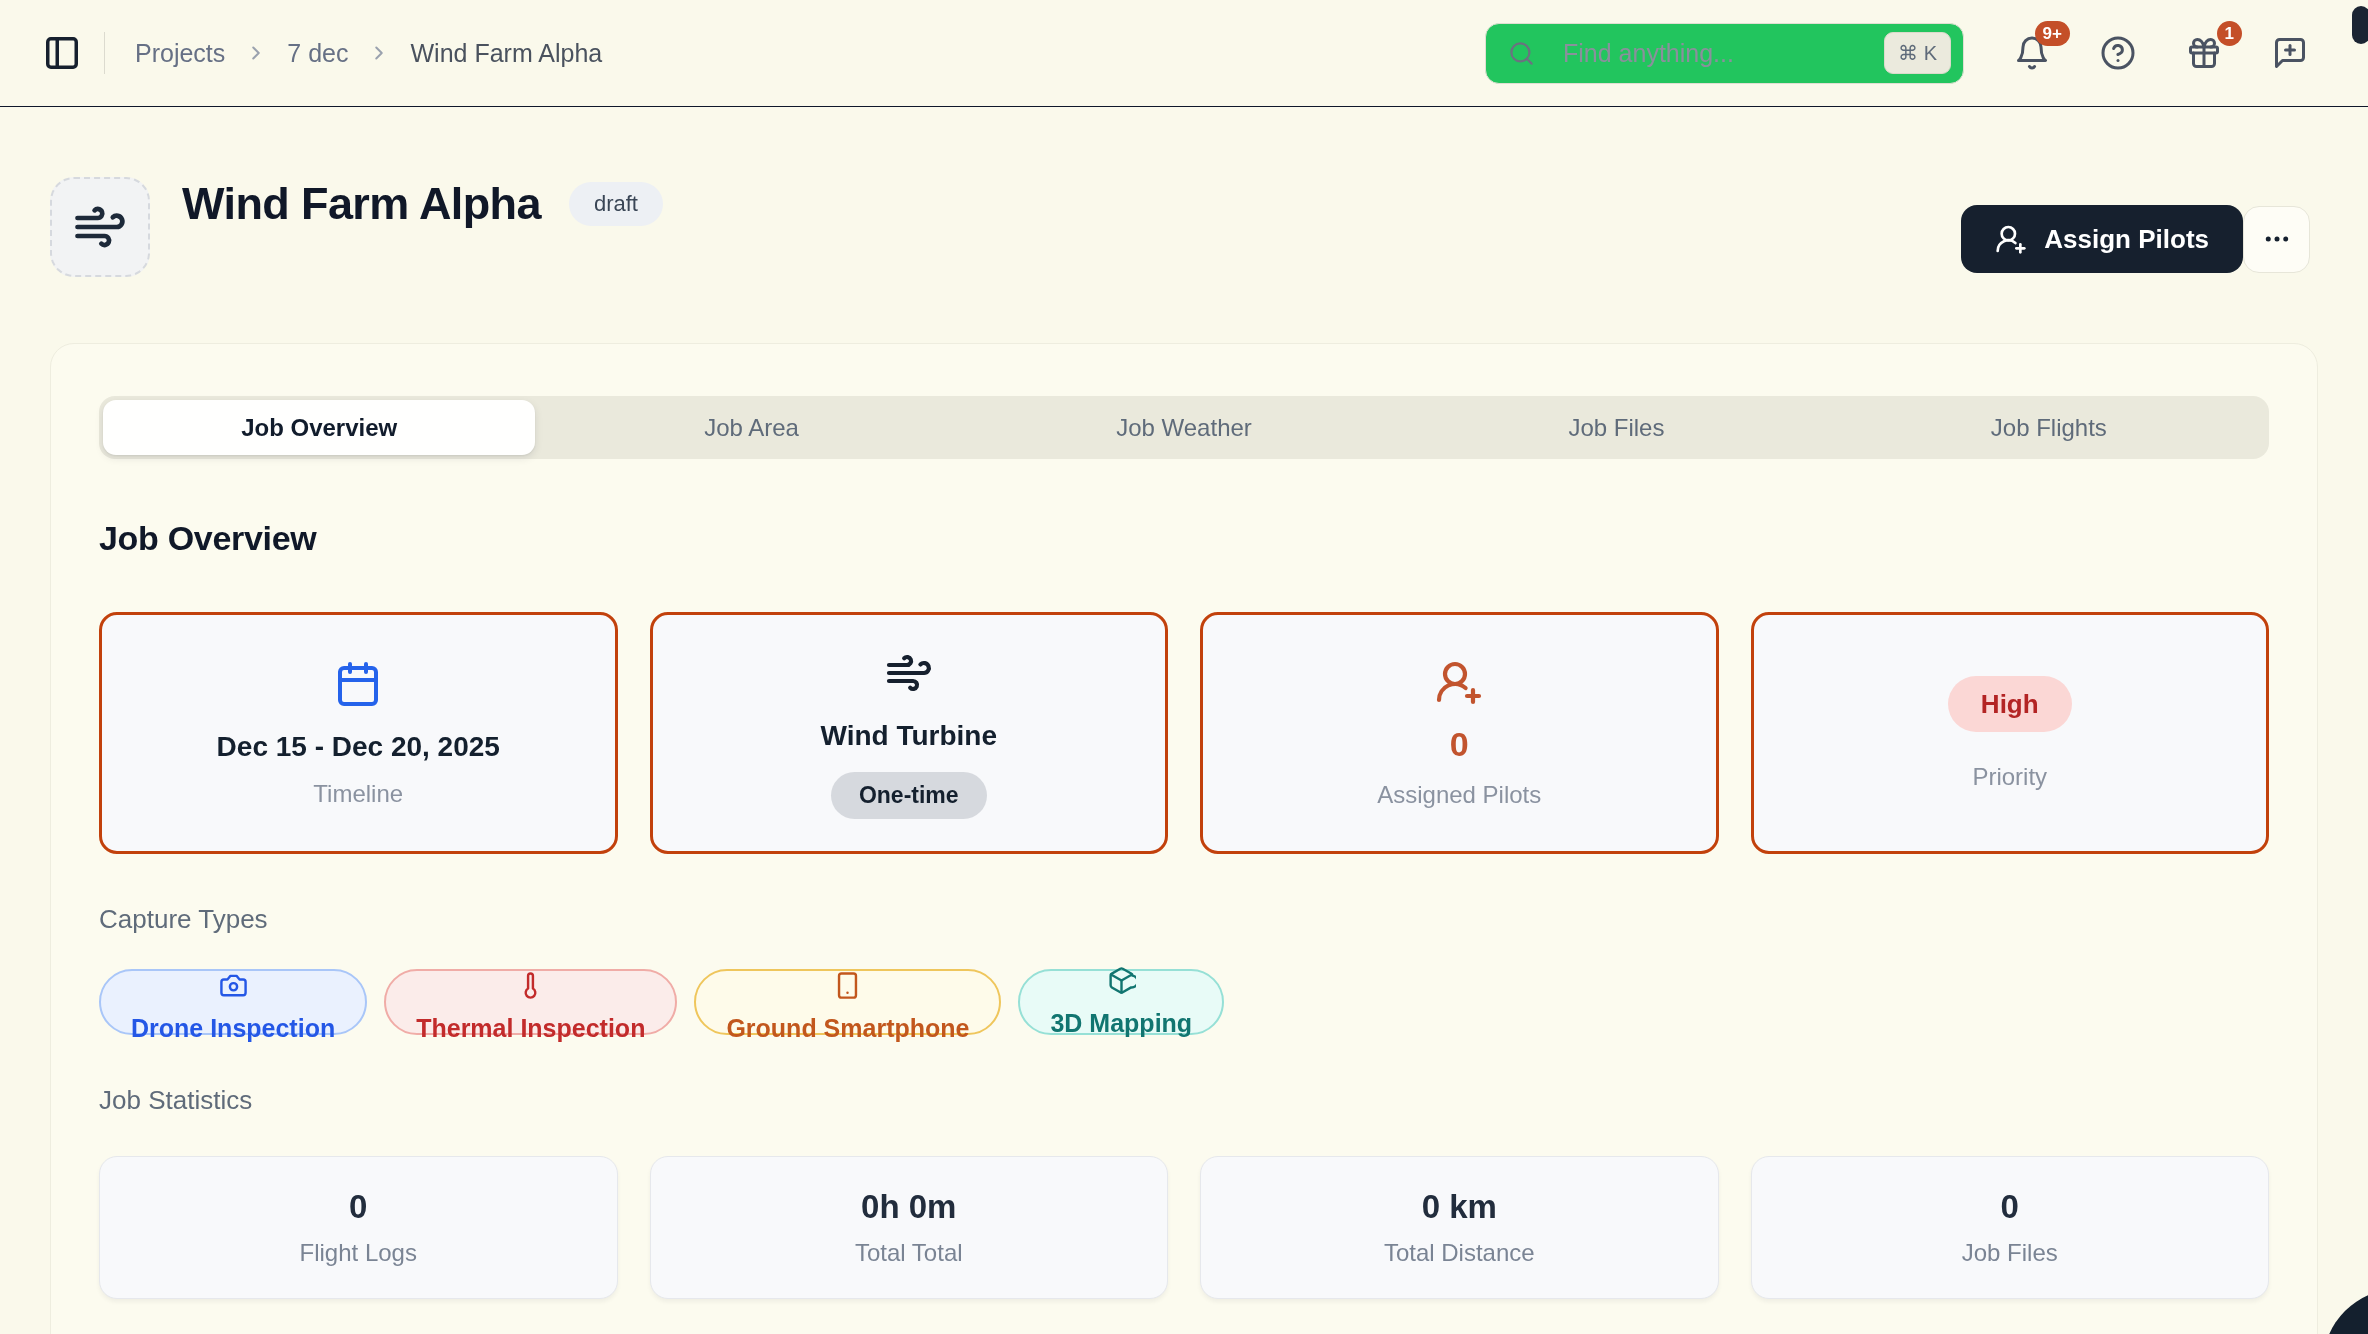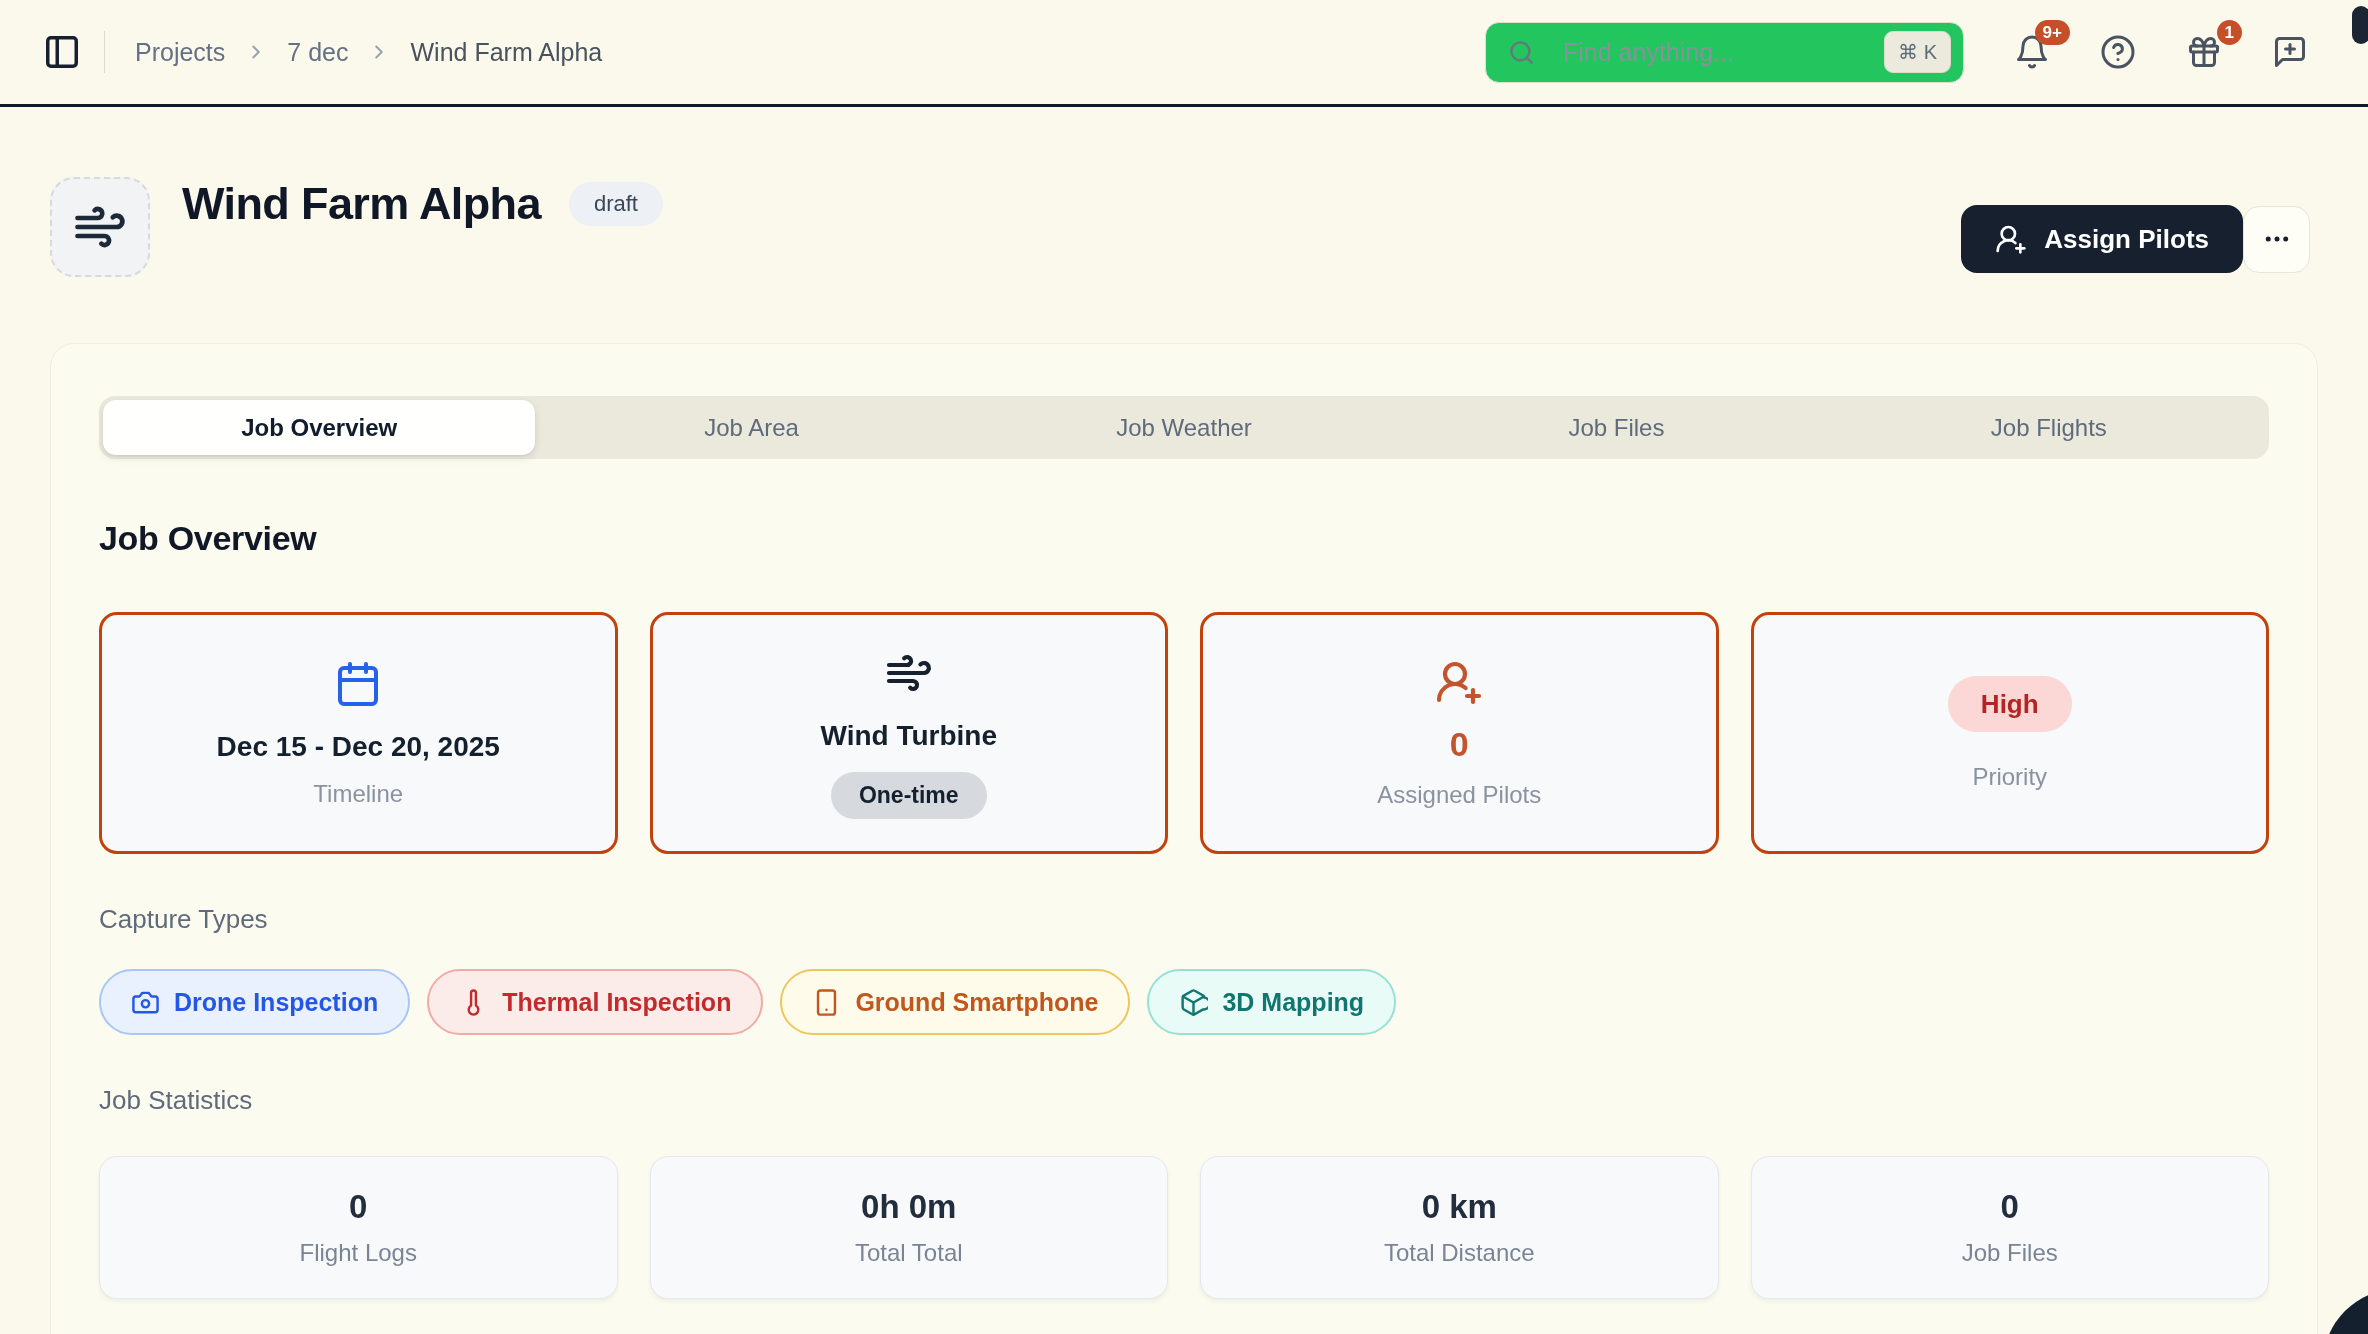--- a/index.html
+++ b/index.html
@@ -6,21 +6,21 @@
   html,body { margin:0; padding:0; }
   body {
     width:2368px; height:1334px; overflow:hidden; position:relative;
     background:#FAF9EB; color:#121D2B;
     font-family:"Liberation Sans", sans-serif;
   }
   svg { display:block; }
 
   
   .topbar { height:107px; display:flex; align-items:center; padding:0 58px 0 34px;
-            border-bottom:3px solid #0f172a; }
+            border-bottom:1px solid #0f172a; }
   .panel-btn { width:56px; height:56px; border:none; background:transparent; border-radius:12px;
                display:flex; align-items:center; justify-content:center; color:#16202E; cursor:pointer; }
   .tb-divider { width:1px; height:42px; background:#DCDBCF; margin:0 30px 0 14px; }
   .breadcrumb { display:flex; align-items:center; gap:20px; font-size:25px; color:#667085; }
   .crumb { cursor:pointer; }
   .crumb.last { color:#4A525E; cursor:default; }
   .crumb-sep { color:#9AA2AE; display:flex; }
 
   .search { margin-left:auto; width:479px; height:61px; background:#22c55e;
             border:1px solid #E0DFD2; border-radius:14px; display:flex; align-items:center;
@@ -87,21 +87,21 @@
                   font-size:23px; padding:12px 28px; border-radius:999px; line-height:1; }
   .pill-high { background:#FBD7D5; color:#B32424; font-weight:600; font-size:26px;
                padding:15px 33px; border-radius:999px; line-height:1; }
   .info-card .pill-high { margin-bottom:14px; }
 
   .sub-label { margin-top:50px; font-size:26px; color:#5F6B7A; }
 
   .chips { display:flex; gap:17px; margin-top:34px; }
   .chip { height:66px; border-radius:33px; display:flex; align-items:center; gap:14px;
           padding:0 30px; font-size:25px; font-weight:600; border:2px solid; cursor:pointer;
-          background:transparent; font-family:inherit; }
+          background:transparent; font-family:inherit;flex-direction:column; }
   .chip svg { flex:none; }
   .chip-blue  { background:#EAF1FE; border-color:#A9C6F8; color:#2457E6; }
   .chip-red   { background:#FBECEA; border-color:#F0ACA7; color:#C22B2B; }
   .chip-teal  { background:#E4FAF9; border-color:#7ED7D7; color:#117575; }
   .chip-amber { background:#FEFBEA; border-color:#EFC65C; color:#C2571D; }
   .chip-teal2 { background:#E8FBF7; border-color:#96E0D6; color:#117570;justify-content:center; }
 
   .stats { display:grid; grid-template-columns:repeat(4,1fr); gap:32px; margin-top:40px; }
   .stat-card { background:#F8F9FB; border:1px solid #E6E8EC; border-radius:18px; height:143px;
                display:flex; flex-direction:column; align-items:center; justify-content:center;

